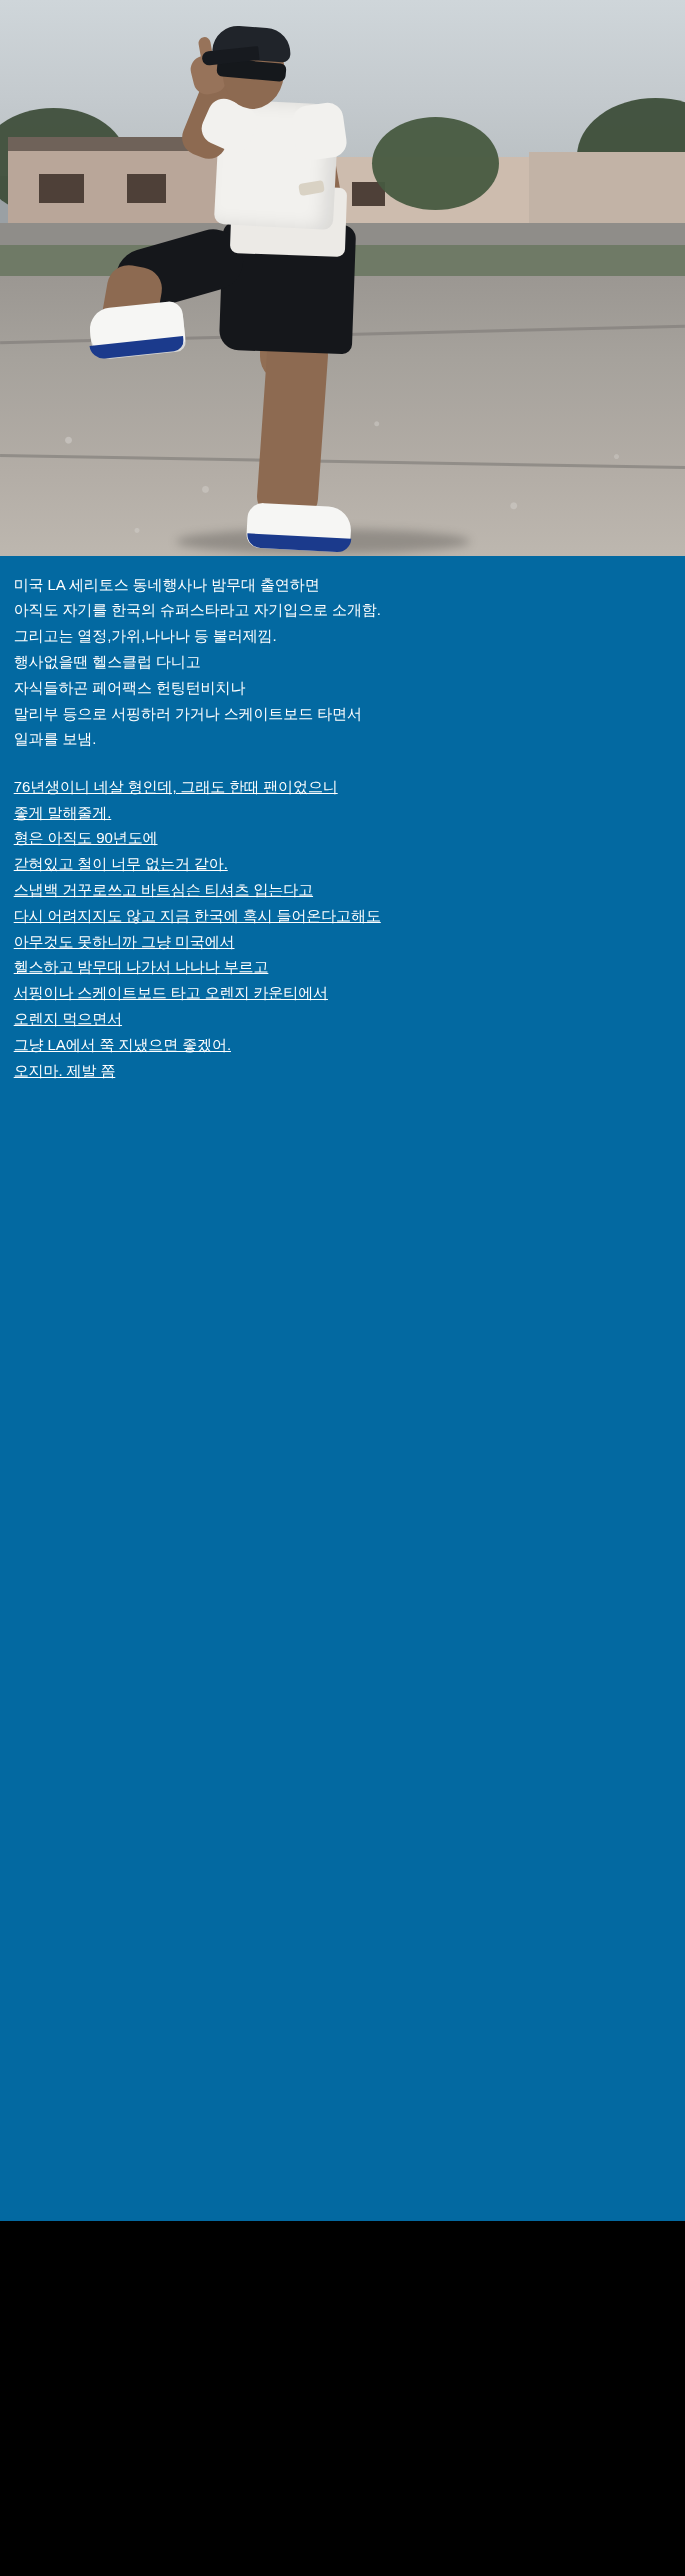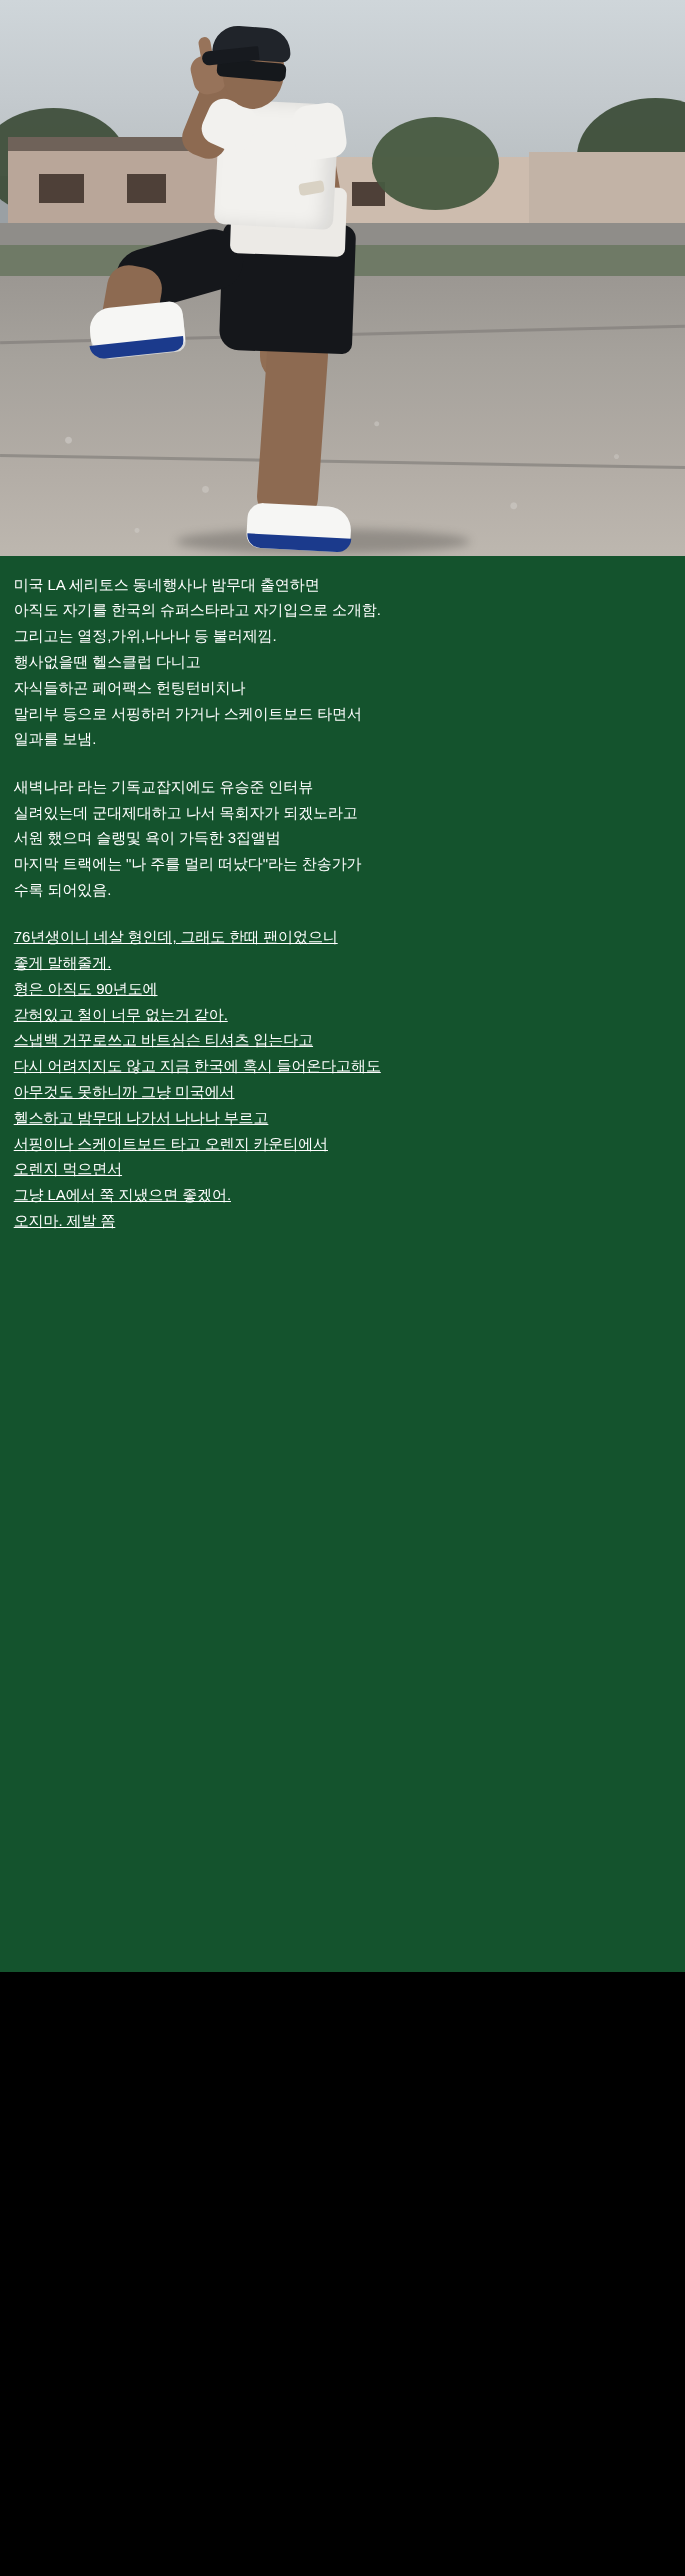--- a/index.html
+++ b/index.html
@@ -5,22 +5,22 @@
   html, body {
     margin: 0;
     padding: 0;
     background: #000000;
   }
   body {
     font-family: "Liberation Sans", sans-serif;
   }
   .page {
     width: 685px;
-    height: 1972px;
-    background: #14532d;
+    height: 2221px;
+    background: #0369a1;
     position: relative;
     overflow: hidden;
     box-sizing: border-box;
   }
 
   
   .photo {
     position: relative;
     width: 685px;
     height: 556px;
@@ -383,25 +383,20 @@
   </div>
 
   <div class="text-area">
     <p class="para">미국 LA 세리토스 동네행사나 밤무대 출연하면
 아직도 자기를 한국의 슈퍼스타라고 자기입으로 소개함.
 그리고는 열정,가위,나나나 등 불러제낌.
 행사없을땐 헬스클럽 다니고
 자식들하곤 페어팩스 헌팅턴비치나
 말리부 등으로 서핑하러 가거나 스케이트보드 타면서
 일과를 보냄.</p>
-    <p class="para">새벽나라 라는 기독교잡지에도 유승준 인터뷰
-실려있는데 군대제대하고 나서 목회자가 되겠노라고
-서원 했으며 슬랭및 욕이 가득한 3집앨범
-마지막 트랙에는 "나 주를 멀리 떠났다"라는 찬송가가
-수록 되어있음.</p>
     <p class="para">76년생이니 네살 형인데, 그래도 한때 팬이었으니
 좋게 말해줄게.
 형은 아직도 90년도에
 갇혀있고 철이 너무 없는거 같아.
 스냅백 거꾸로쓰고 바트심슨 티셔츠 입는다고
 다시 어려지지도 않고 지금 한국에 혹시 들어온다고해도
 아무것도 못하니까 그냥 미국에서
 헬스하고 밤무대 나가서 나나나 부르고
 서핑이나 스케이트보드 타고 오렌지 카운티에서
 오렌지 먹으면서

